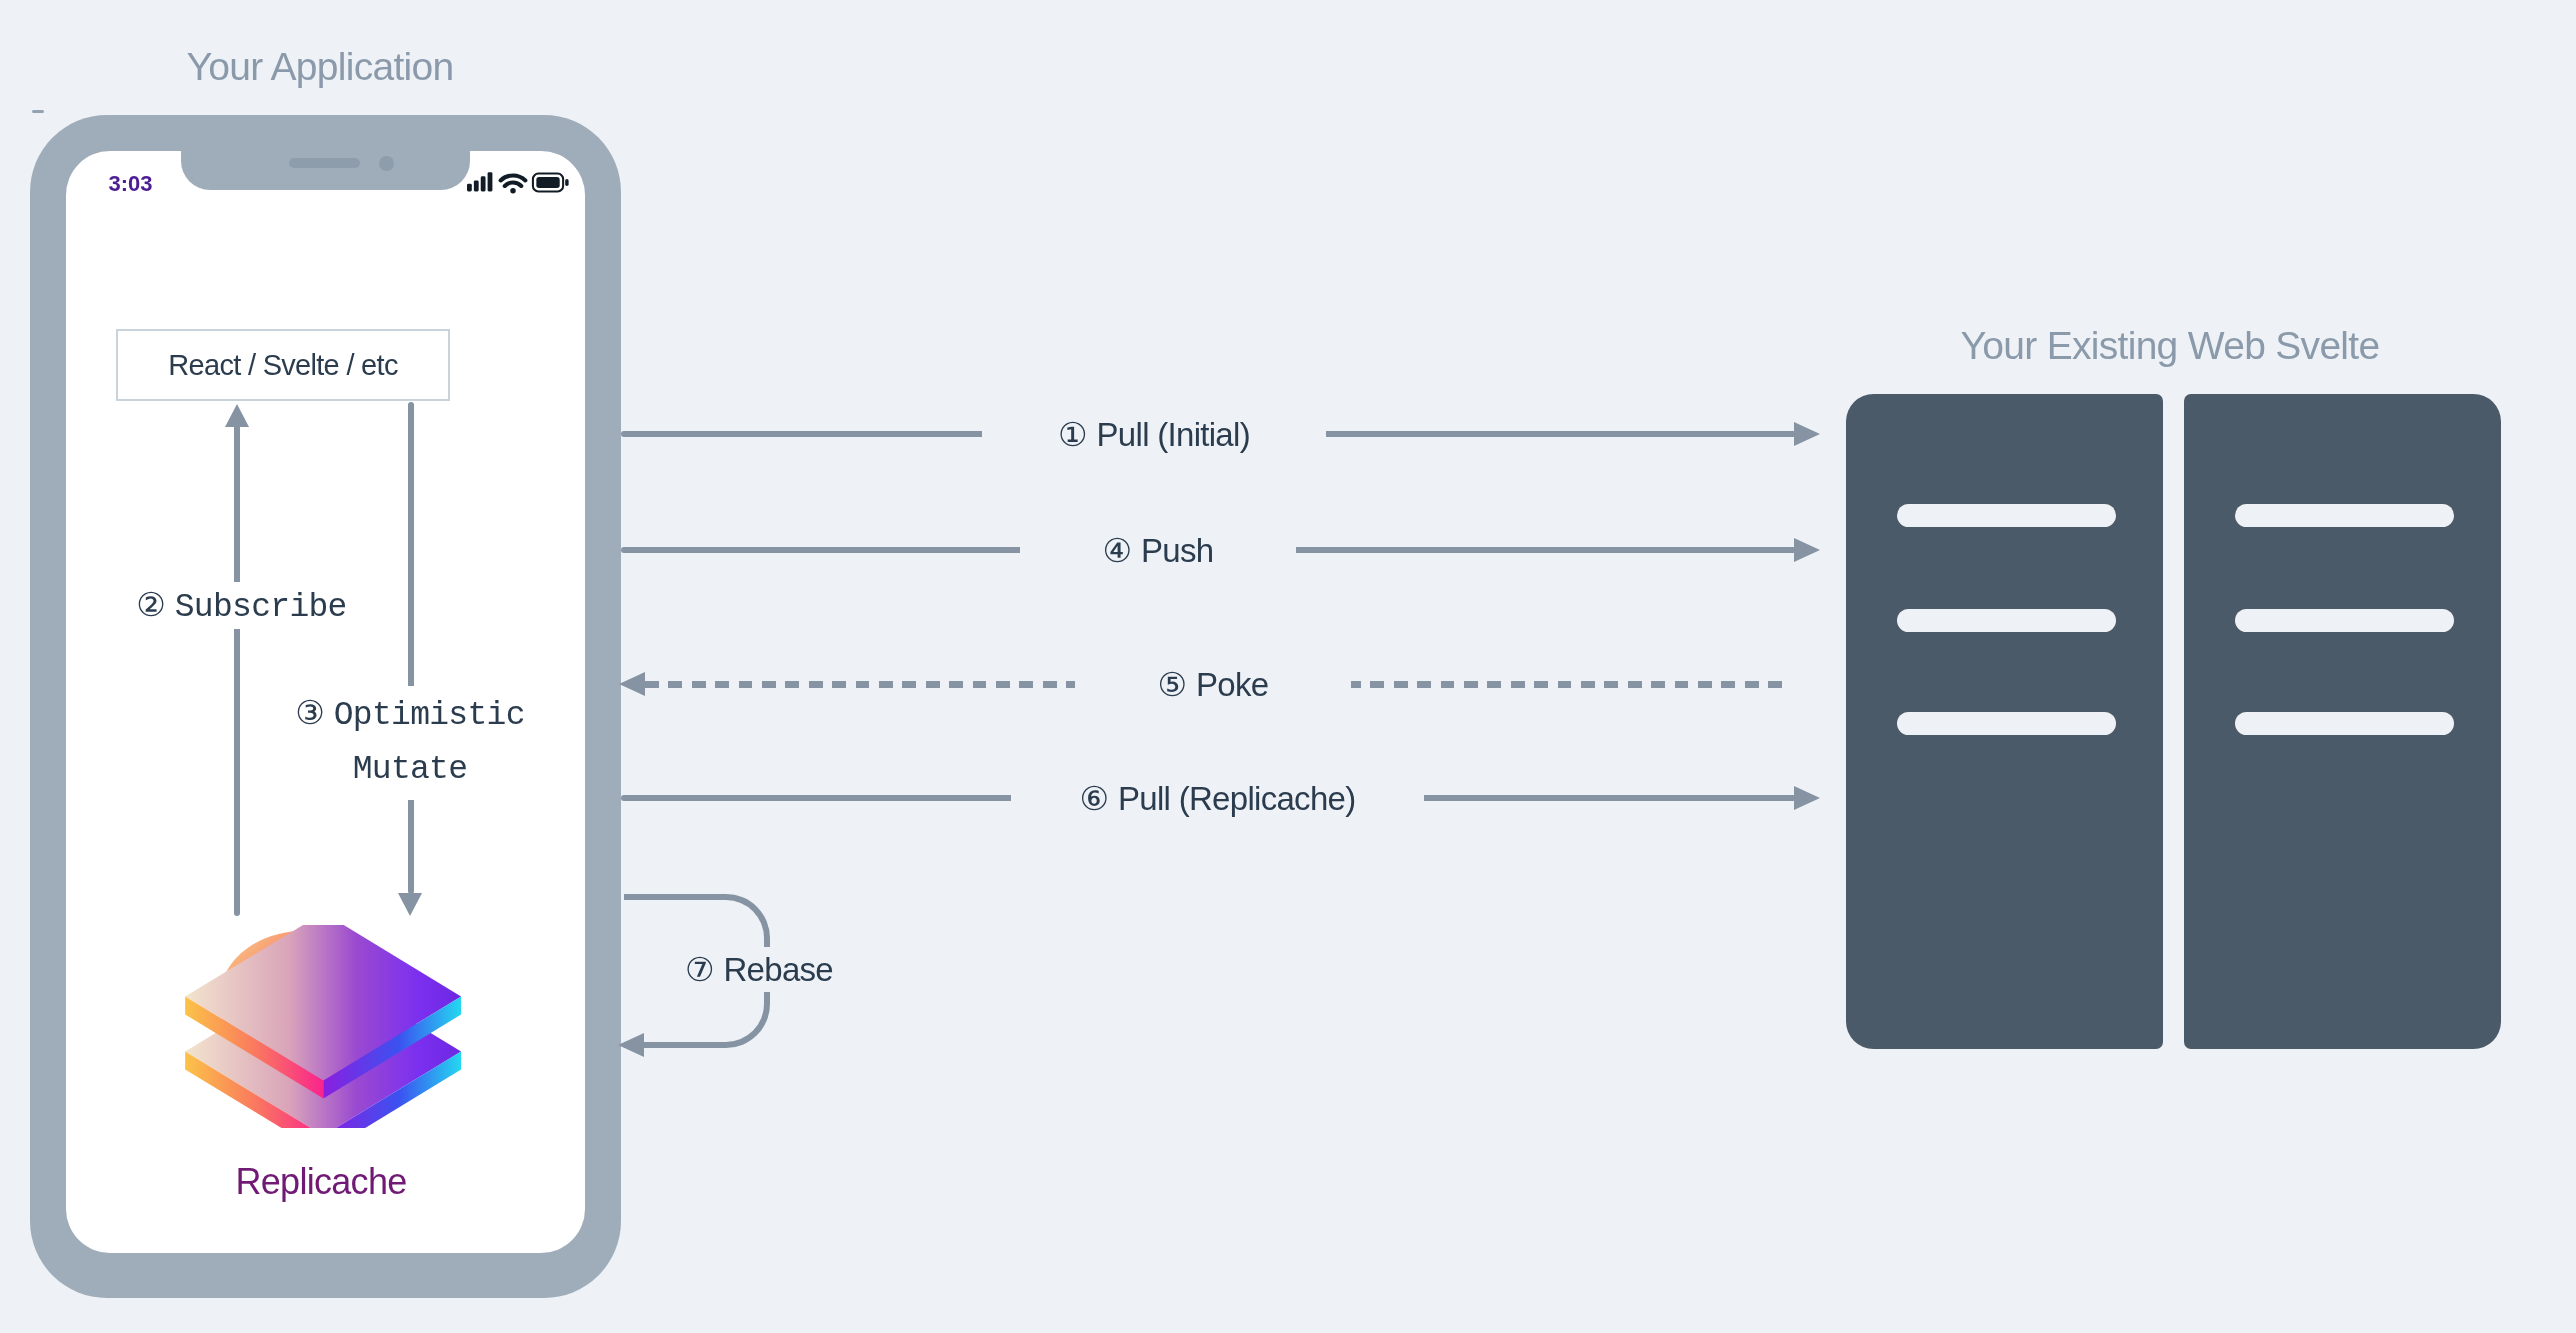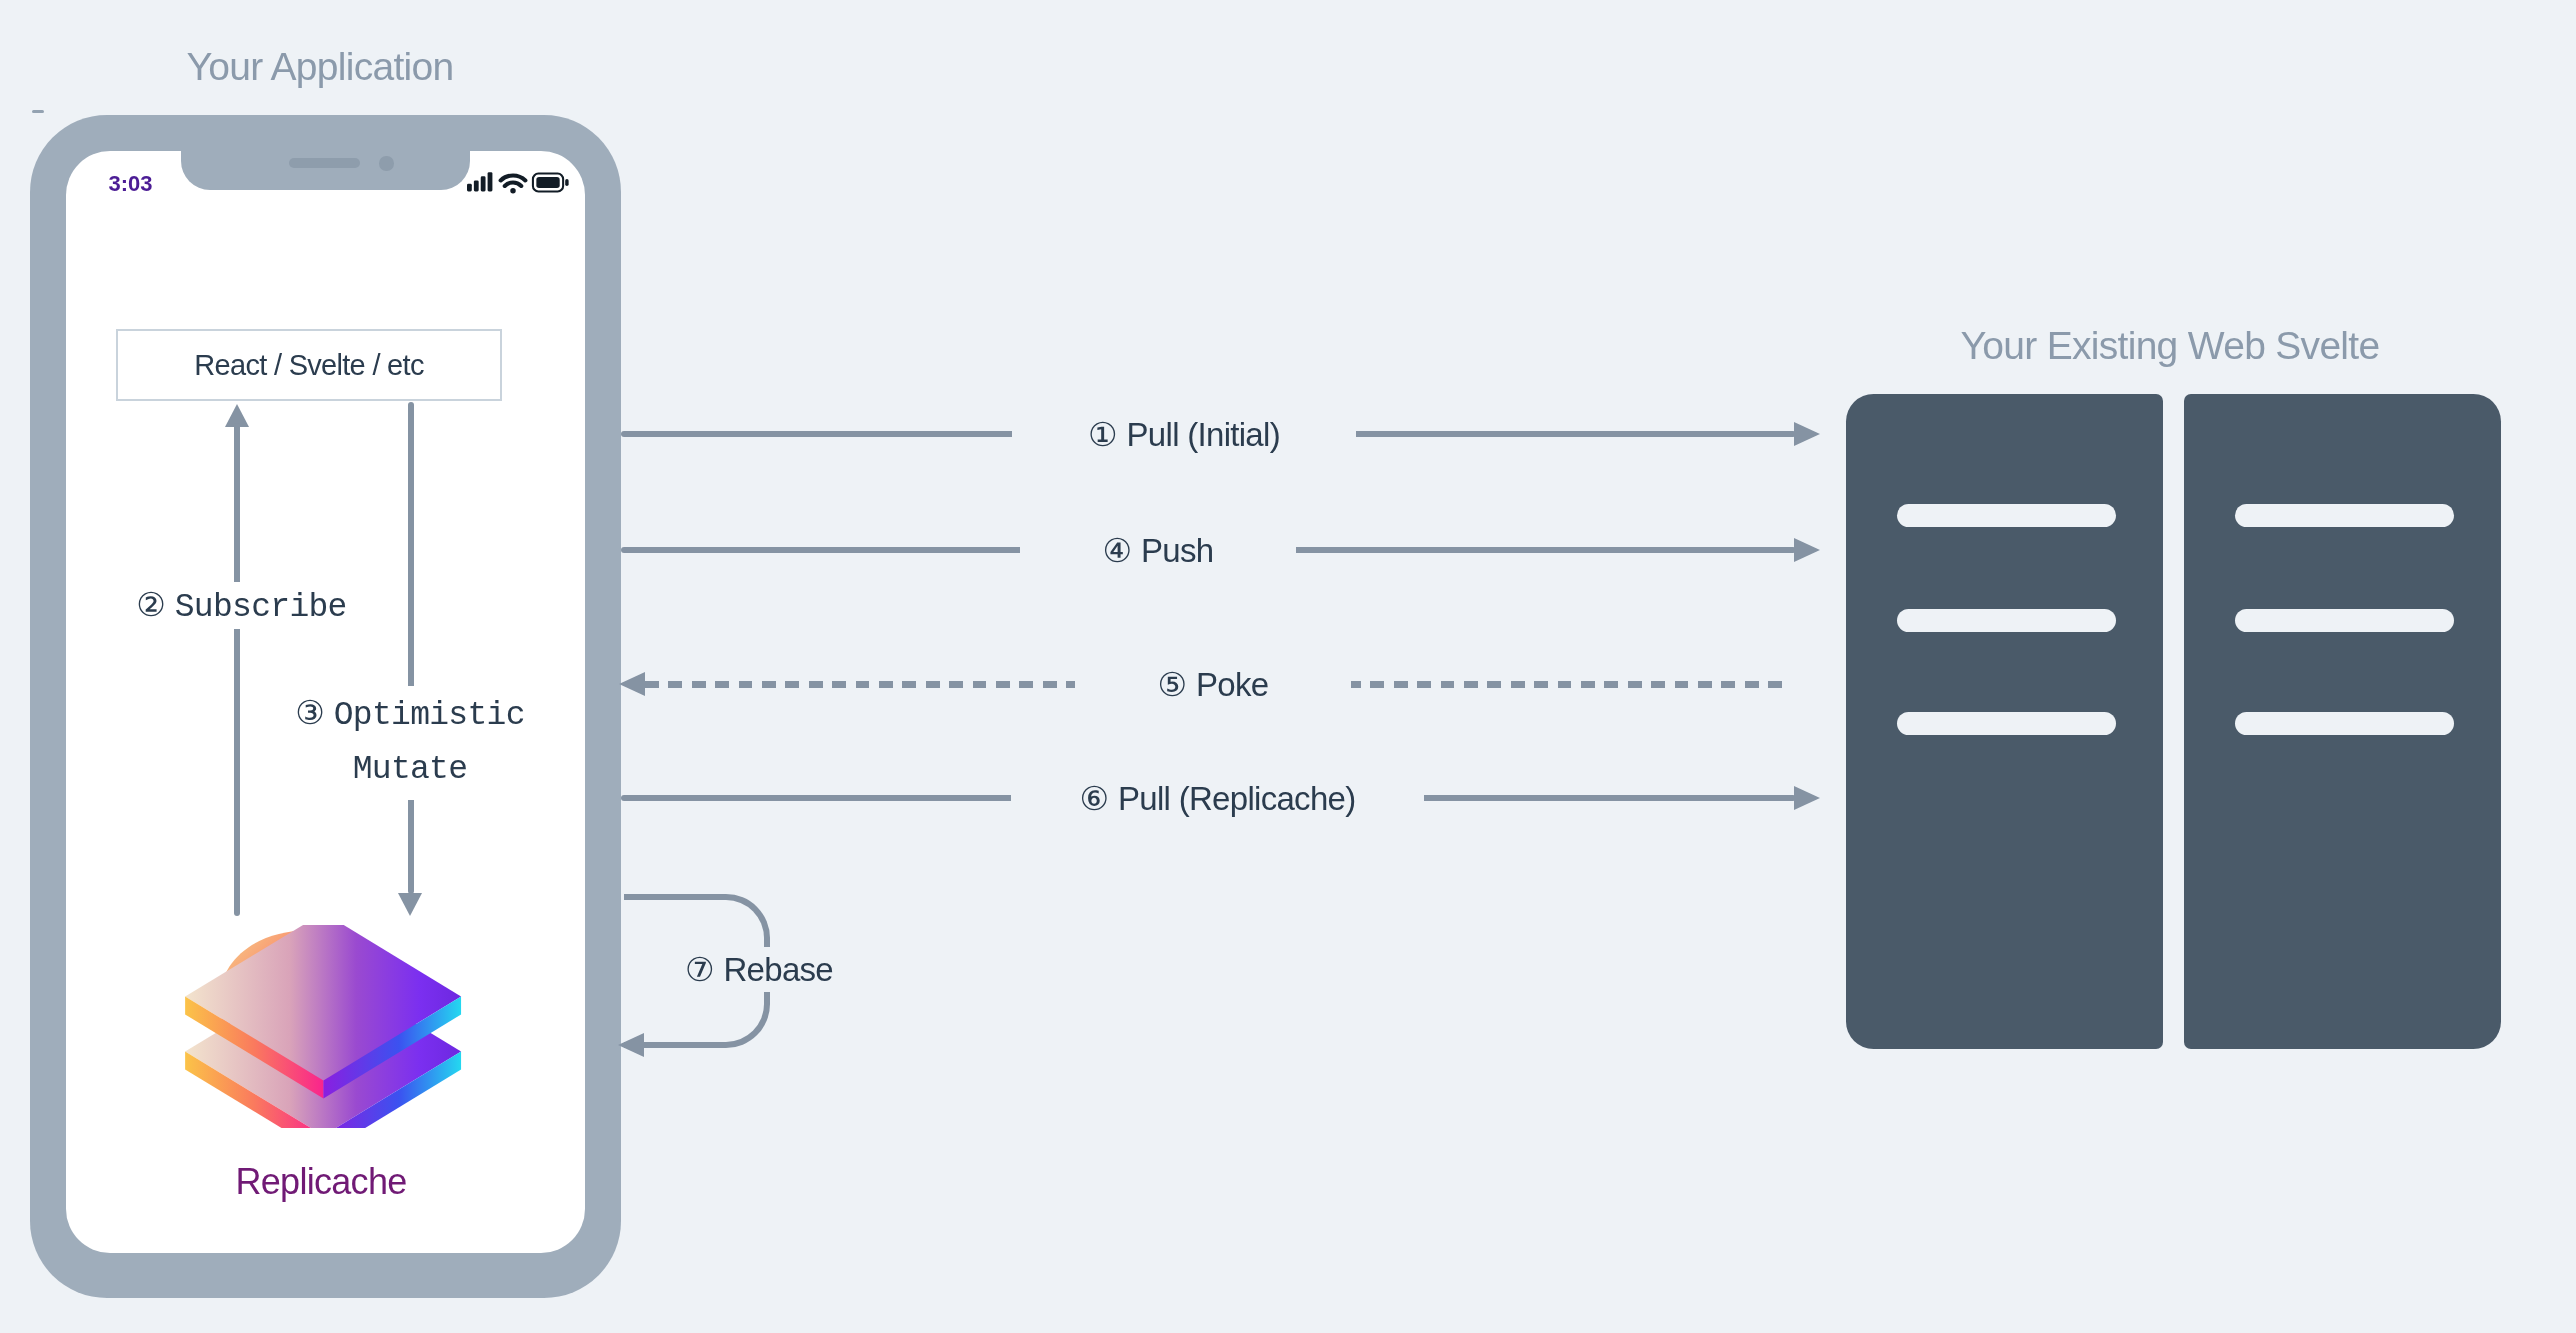--- a/index.html
+++ b/index.html
@@ -39,21 +39,21 @@
     position:absolute;left:59px;top:56px;width:83px;
     font-size:22px;font-weight:700;color:#4c1d95;text-align:center;
     letter-spacing:0px;
   }
   .status-icons{position:absolute;left:437px;top:55px;}
   .stray-dash{
     left:32px;top:110px;width:12.4px;height:3.4px;background:#93a2b1;border-radius:2.1px;
   }
   
   .framework-box{
-    left:116px;top:329px;width:386px;height:72px;
+    left:116px;top:329px;width:334px;height:72px;
     background:#fff;border:2.1px solid #c9d3dc;box-sizing:border-box;
     display:flex;align-items:center;justify-content:center;
     font-size:29px;color:#2b3c4e;letter-spacing:-0.7px;white-space:nowrap;
     z-index:3;
   }
   
   .vline{width:6.2px;background:#8593a3;border-radius:3.4px;z-index:1;}
   .hline{height:6.2px;background:#8593a3;border-radius:3.4px;z-index:1;}
   .dashline{
     height:6.9px;z-index:1;
@@ -181,21 +181,21 @@
   <g>
     <polygon points="19,104 220,-18 420,104 220,226" fill="url(#faceGrad)"></polygon>
     <polygon points="19,104 220,226 220,252 19,130" fill="url(#leftEdgeGrad)"></polygon>
     <polygon points="220,226 420,104 420,130 220,252" fill="url(#rightEdgeGrad)"></polygon>
   </g>
 </svg>
 <div class="abs caption" style="left:183px;top:1137px;width:276px;">Replicache</div>
 
 <div class="abs hline" style="left:621px;top:431px;width:1175px;"></div>
 <div class="abs head-right" style="left:1794px;top:422px;"></div>
-<div class="abs flow-label" style="left:1012px;top:412px;width:344px;">
+<div class="abs flow-label" style="left:982px;top:412px;width:344px;">
   <span class="num">①</span><span>Pull (Initial)</span>
 </div>
 
 <div class="abs hline" style="left:621px;top:547px;width:1175px;"></div>
 <div class="abs head-right" style="left:1794px;top:538px;"></div>
 <div class="abs flow-label" style="left:1020px;top:528px;width:276px;">
   <span class="num">④</span><span>Push</span>
 </div>
 
 <div class="abs head-left" style="left:619px;top:672px;"></div>

